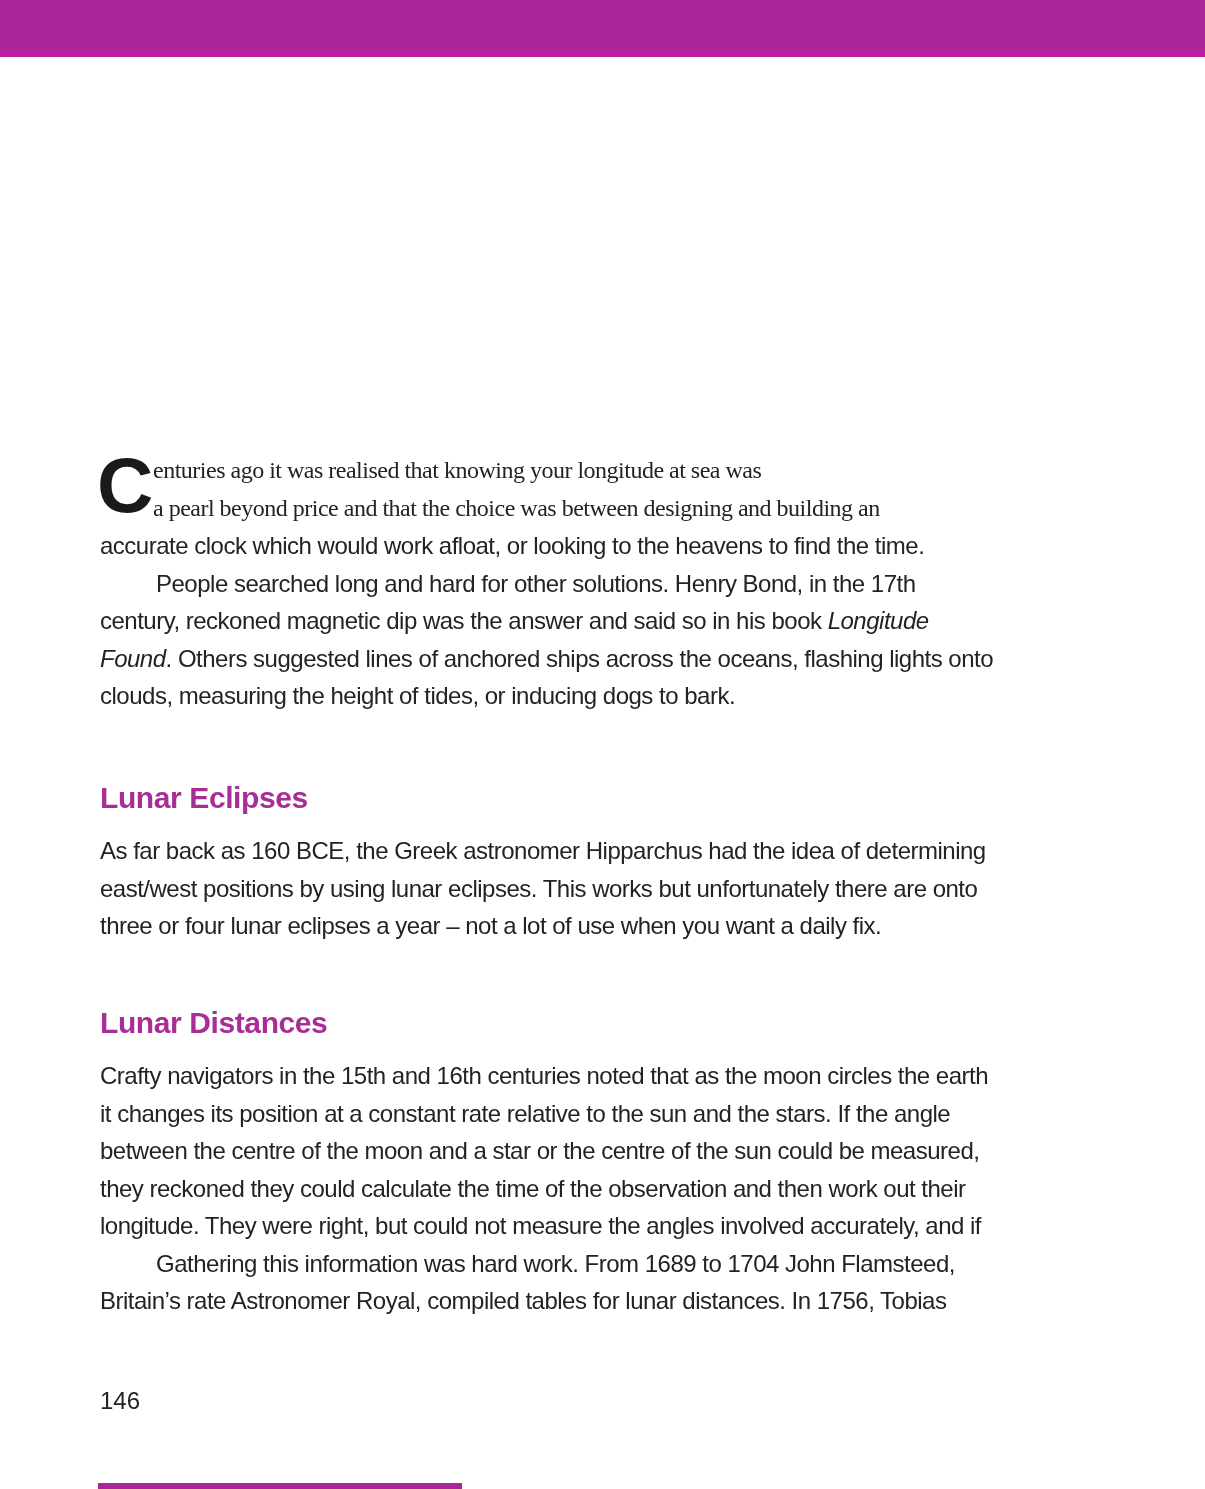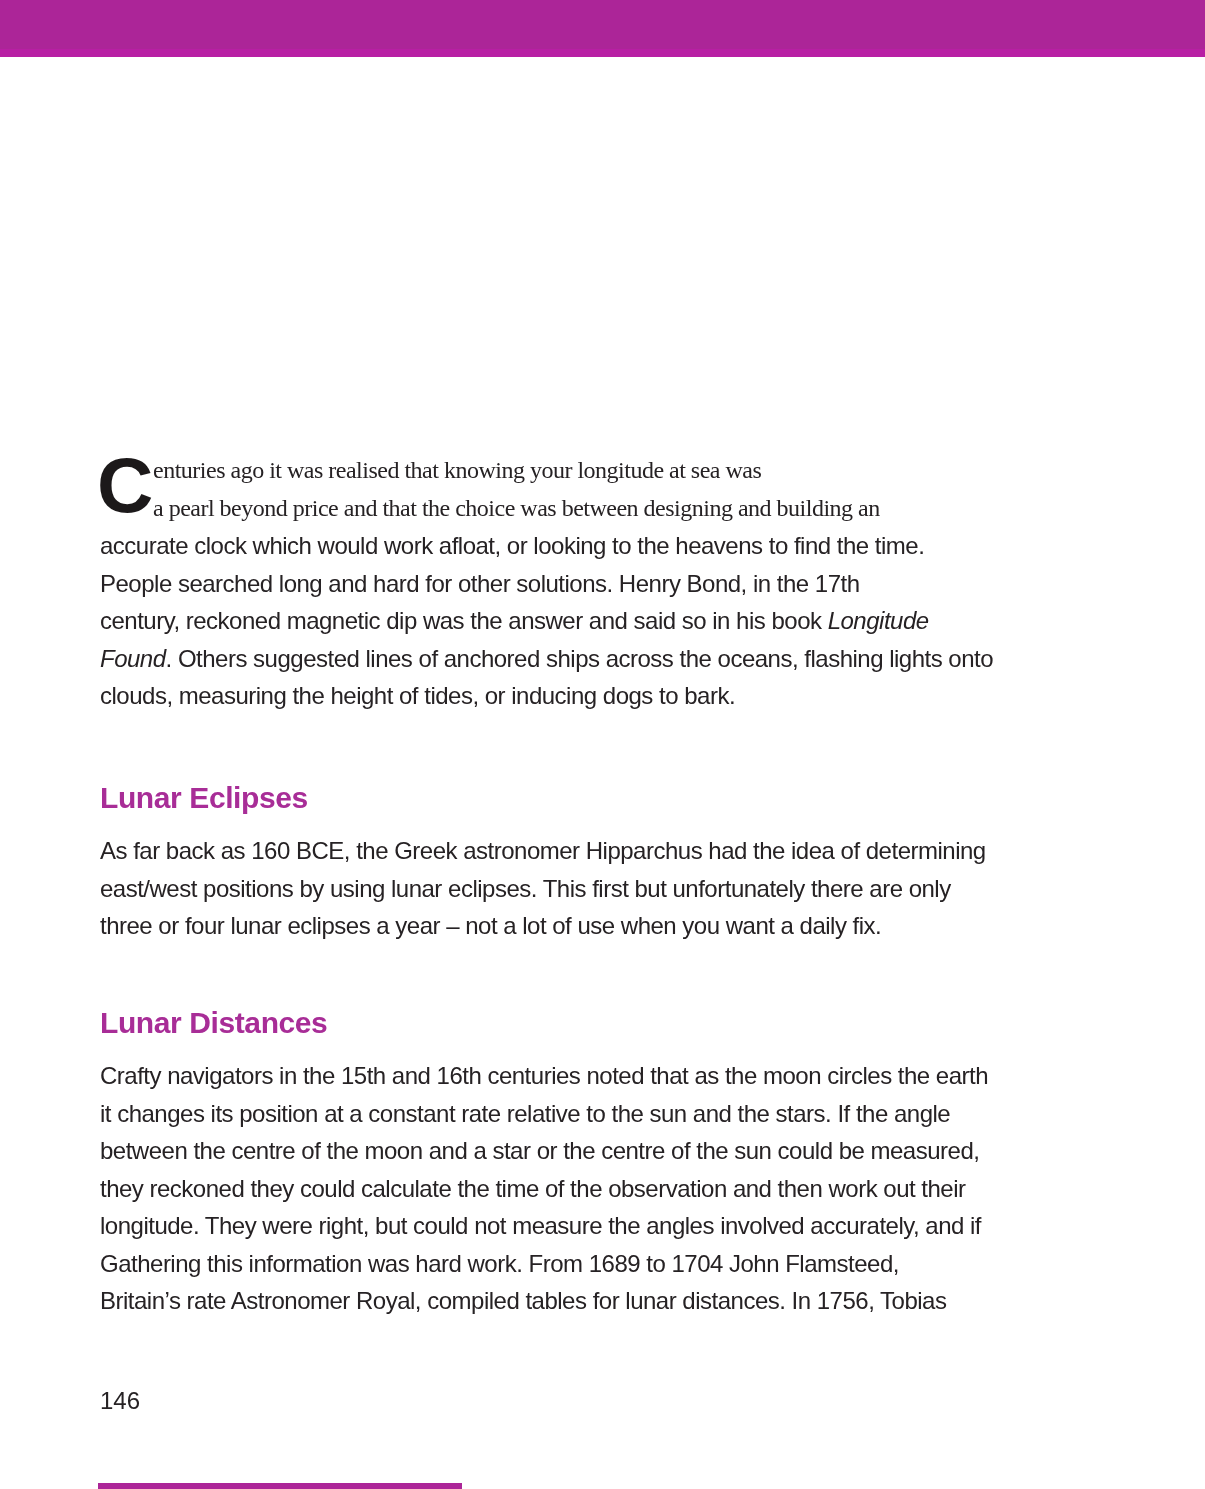--- a/index.html
+++ b/index.html
@@ -19,21 +19,21 @@
     position:absolute;left:0;bottom:0;width:100%;height:8px;
     background:var(--top_bar_edge,#B81FA4);
   }
   .textblock{
     position:absolute;left:100px;width:1000px;
     font-size:24px;line-height:37.5px;letter-spacing:-0.5px;
     color:var(--body_text,#262224);
   }
   .ln{white-space:nowrap;height:37.5px;}
   .ind-drop{margin-left:53px;font-family:Liberation Serif, serif;}
-  .ind-para{}
+  .ind-para{margin-left:56px;}
   .it{font-style:italic;}
   .dropcap{
     position:absolute;left:97px;top:449px;
     font-size:78px;line-height:72px;font-weight:bold;
     letter-spacing:0;
     color:#1c191a;
   }
   .heading{
     position:absolute;left:100px;
     font-size:30px;font-weight:bold;line-height:40px;letter-spacing:-0.4px;
@@ -73,21 +73,21 @@
       <div class="ln ind-para"><span>People searched long and hard for other solutions. Henry Bond, in the 17th</span></div>
       <div class="ln"><span>century, reckoned magnetic dip was the answer and said so in his book </span><span class="it">Longitude</span></div>
       <div class="ln"><span class="it">Found</span><span>. Others suggested lines of anchored ships across the oceans, flashing lights onto</span></div>
       <div class="ln"><span>clouds, measuring the height of tides, or inducing dogs to bark.</span></div>
     </div>
 
   <div class="heading heading-eclipses">Lunar Eclipses</div>
 
   <div class="textblock para-eclipses">
       <div class="ln"><span>As far back as 160 BCE, the Greek astronomer Hipparchus had the idea of determining</span></div>
-      <div class="ln"><span>east/west positions by using lunar eclipses. This first but unfortunately there are only</span></div>
+      <div class="ln"><span>east/west positions by using lunar eclipses. This works but unfortunately there are onto</span></div>
       <div class="ln"><span>three or four lunar eclipses a year – not a lot of use when you want a daily fix.</span></div>
     </div>
 
   <div class="heading heading-distances">Lunar Distances</div>
 
   <div class="textblock para-distances">
       <div class="ln"><span>Crafty navigators in the 15th and 16th centuries noted that as the moon circles the earth</span></div>
       <div class="ln"><span>it changes its position at a constant rate relative to the sun and the stars. If the angle</span></div>
       <div class="ln"><span>between the centre of the moon and a star or the centre of the sun could be measured,</span></div>
       <div class="ln"><span>they reckoned they could calculate the time of the observation and then work out their</span></div>

